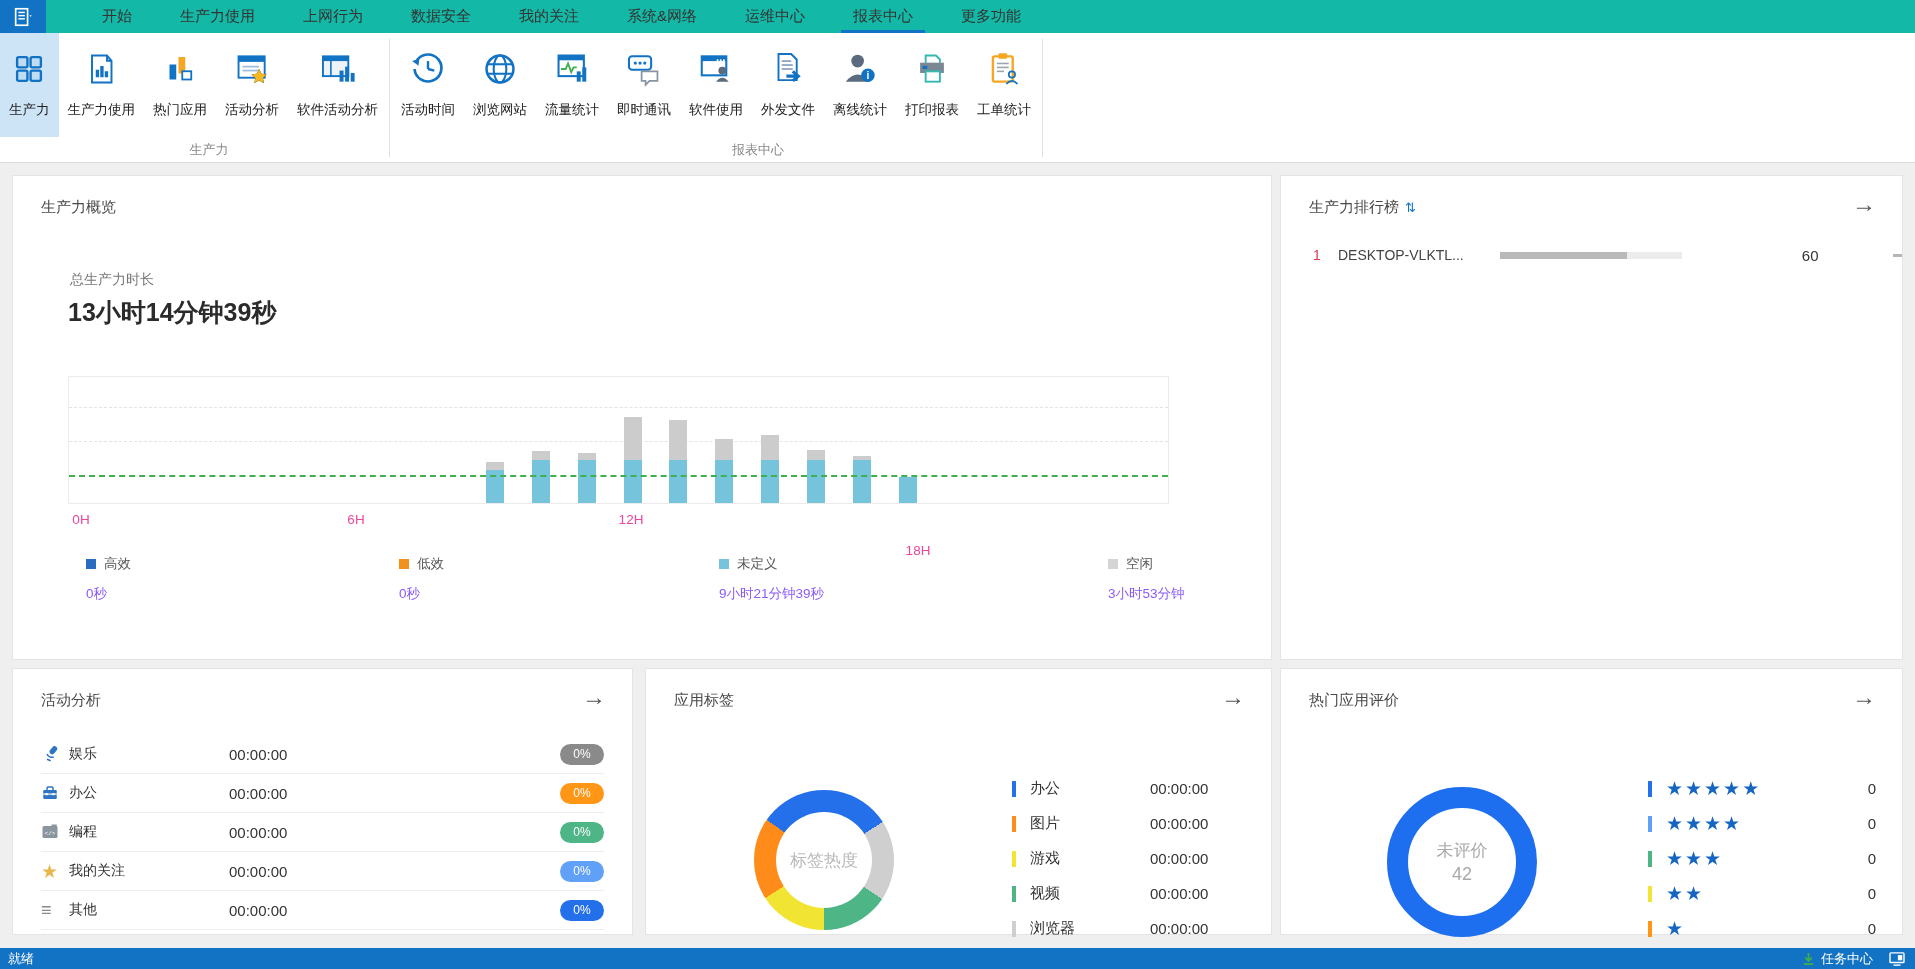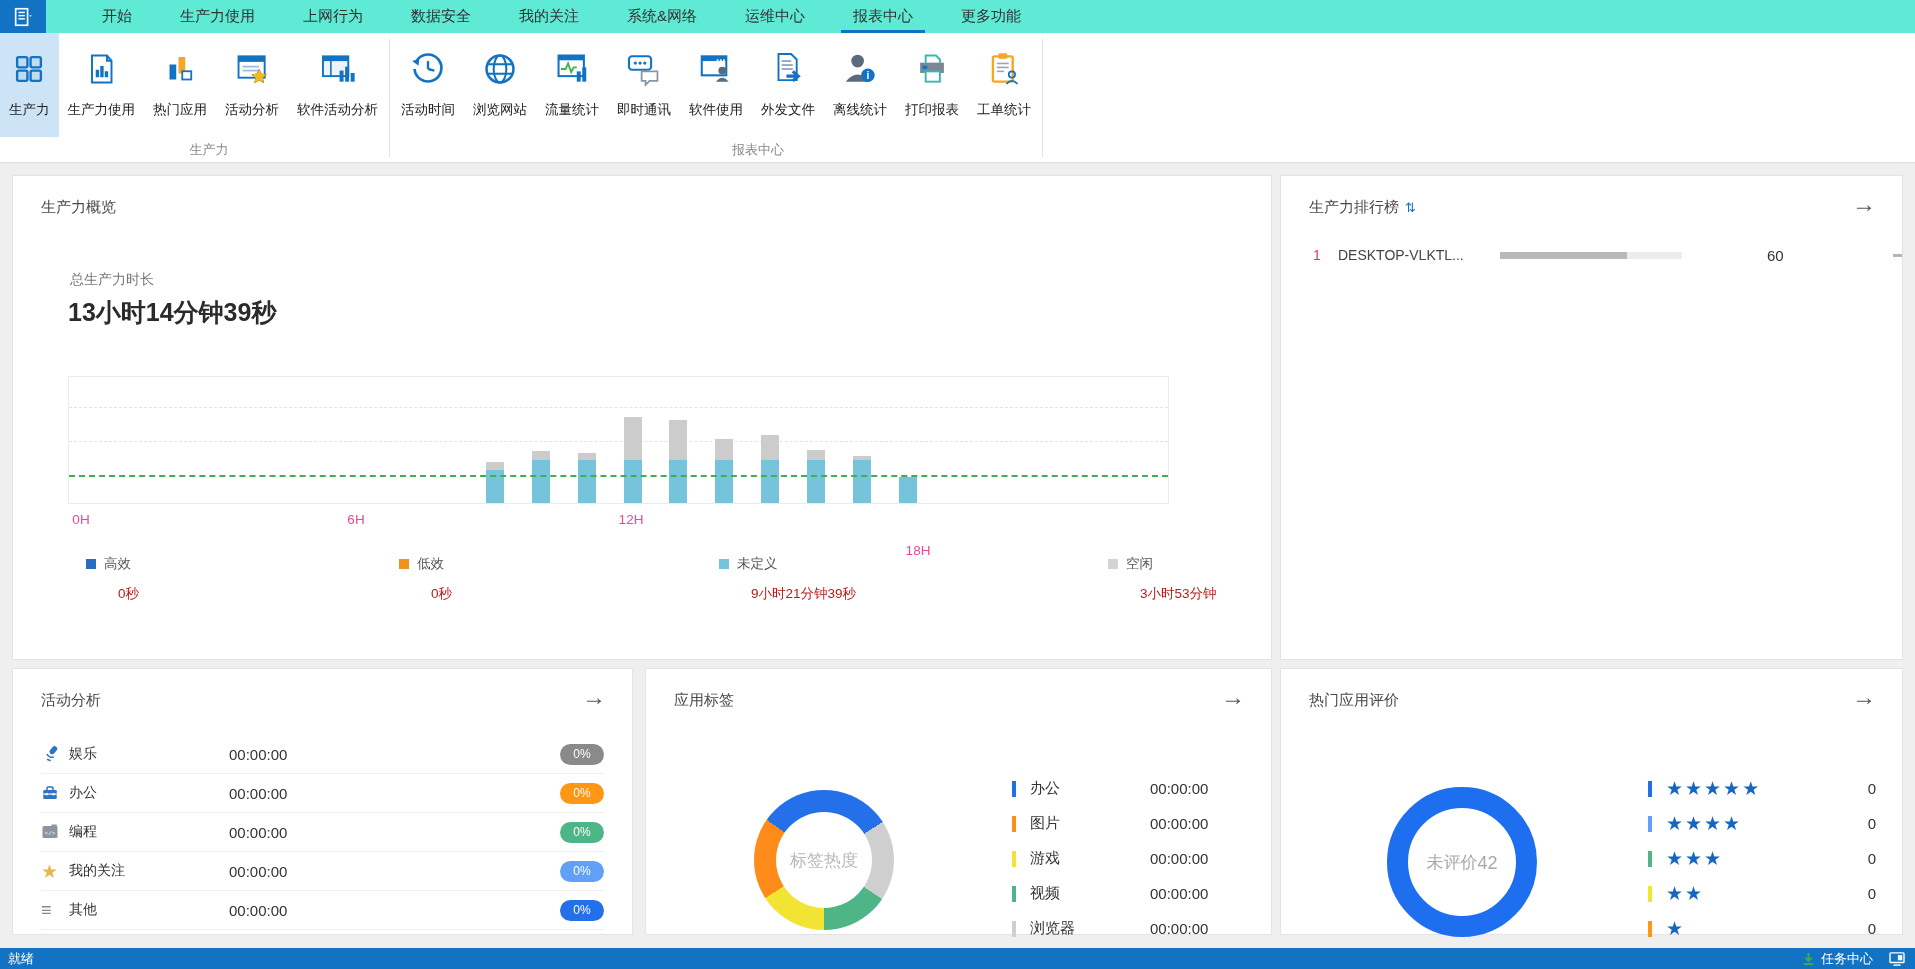--- a/index.html
+++ b/index.html
@@ -1,19 +1,19 @@
 <!DOCTYPE html>
 <html><head>
 <meta charset="utf-8">
 <style>
   * { margin:0; padding:0; box-sizing:border-box; }
   html,body { width:1915px; height:969px; overflow:hidden; background:#efefef;
               font-family:"Liberation Sans", sans-serif; }
   
-  .menubar { position:relative; width:100%; height:33px; background:#5eead4; display:flex; align-items:stretch; }
+  .menubar { position:relative; width:100%; height:33px; background:#14b8a6; display:flex; align-items:stretch; }
   .appbtn { width:46px; height:33px; background:#1273c4; display:flex; align-items:center; justify-content:center; cursor:pointer; }
   .menu-tabs { display:flex; align-items:stretch; margin-left:32px; }
   .menu-tab { position:relative; display:flex; align-items:center; padding:0 24px; font-size:15px; color:#333; cursor:pointer; }
   .menu-tab.active::after { content:""; position:absolute; left:12px; right:12px; bottom:0; height:3px; background:#1273c4; }
   
   .ribbon { position:relative; width:100%; height:130px; background:#fff; border-bottom:1px solid #dcdcdc; }
   .ribbon-items { position:absolute; left:0; top:0; height:104px; display:flex; align-items:stretch; }
   .rib-item { display:flex; flex-direction:column; align-items:center; justify-content:flex-start; padding:10px 9px 0 9px; cursor:pointer; }
   .rib-item.selected { background:#cde3f6; }
   .rib-item .ric { height:52px; display:flex; align-items:center; justify-content:center; }
@@ -41,29 +41,29 @@
   .avg-label { position:absolute; left:1162px; font-size:13px; color:#3faf4f; }
   #bars { position:absolute; inset:0; }
   .bar { position:absolute; bottom:0; width:18px; display:flex; flex-direction:column; justify-content:flex-end; }
   .bar div { width:100%; }
   .x-labels { position:absolute; left:55px; top:336px; width:1101px; height:18px; }
   .x-tick { position:absolute; transform:translateX(-50%); font-size:13.5px; color:#ec4899; }
   .ov-legend { position:absolute; top:379px; left:0; right:0; height:70px; }
   .ovl-item { position:absolute; }
   .ovl-head { display:flex; align-items:center; font-size:13.5px; color:#555; }
   .ovl-swatch { width:10px; height:10px; margin-right:8px; }
-  .ovl-value { margin-top:12px; margin-left:32px; font-size:13.5px; color:#b91c1c; }
+  .ovl-value { margin-top:12px; margin-left:0; font-size:13.5px; color:#8b5cf6; }
   
   .sort-icon { font-size:13px; color:#1273c4; margin-left:6px; }
   .rank-row { position:absolute; left:0; right:0; top:62px; height:34px; display:flex; align-items:center; }
   .rank-num { width:26px; margin-left:32px; font-size:14px; color:#e23b4e; }
   .rank-name { width:160px; font-size:14px; color:#444; }
   .rank-track { width:190px; height:7px; background:#ececec; margin-left:8px; }
   .rank-fill { height:100%; background:#b9b9b9; }
-  .rank-score { width:90px; margin-left:85px; font-size:15px; color:#333; text-align:left; }
+  .rank-score { width:90px; margin-left:85px; font-size:15px; color:#333; text-align:center; }
   .rank-dash { width:9px; height:3px; background:#b5b5b5; margin-left:40px; }
   
   .act-rows { position:absolute; left:28px; right:28px; top:66px; }
   .act-row { height:39px; display:flex; align-items:center; border-bottom:1px solid #eee; }
   .act-ic { width:22px; height:18px; display:flex; align-items:center; }
   .act-label { font-size:14px; color:#333; margin-left:6px; width:160px; }
   .act-time { font-size:15px; color:#333; width:180px; }
   .act-badge { margin-left:auto; width:44px; height:21px; border-radius:11px; color:#fff;
                font-size:12px; display:flex; align-items:center; justify-content:center; }
   
@@ -71,21 +71,21 @@
   .donut-hole { position:absolute; left:22px; top:22px; width:96px; height:96px; border-radius:50%;
                 background:#fff; display:flex; align-items:center; justify-content:center;
                 font-size:17px; color:#b9b9b9; }
   .tag-legend { position:absolute; left:366px; top:102px; }
   .tl-row { height:35px; display:flex; align-items:center; }
   .tl-marker { width:4px; height:16px; margin-right:14px; }
   .tl-label { width:120px; font-size:15px; color:#333; }
   .tl-value { width:80px; font-size:15px; color:#333; }
   
   .ring { position:absolute; left:106px; top:118px; width:150px; height:150px; border-radius:50%;
-          border:21px solid #1e6ff0; display:flex; flex-direction:row; align-items:center; justify-content:center; }
+          border:21px solid #1e6ff0; display:flex; flex-direction:column; align-items:center; justify-content:center; }
   .ring .r1 { font-size:17px; color:#a9a9a9; }
   .ring .r2 { font-size:18px; color:#a9a9a9; margin-top:2px; }
   .rate-legend { position:absolute; left:367px; top:102px; right:26px; }
   .rl-row { height:35px; display:flex; align-items:center; }
   .rl-marker { width:4px; height:16px; margin-right:14px; }
   .rl-stars { font-size:19px; color:#1566c0; letter-spacing:2px; flex:1; }
   .rl-count { font-size:15px; color:#333; }
   
   .statusbar { position:absolute; left:0; bottom:0; width:100%; height:21px; background:#1273c4;
                display:flex; align-items:center; color:#fff; font-size:13px; }

